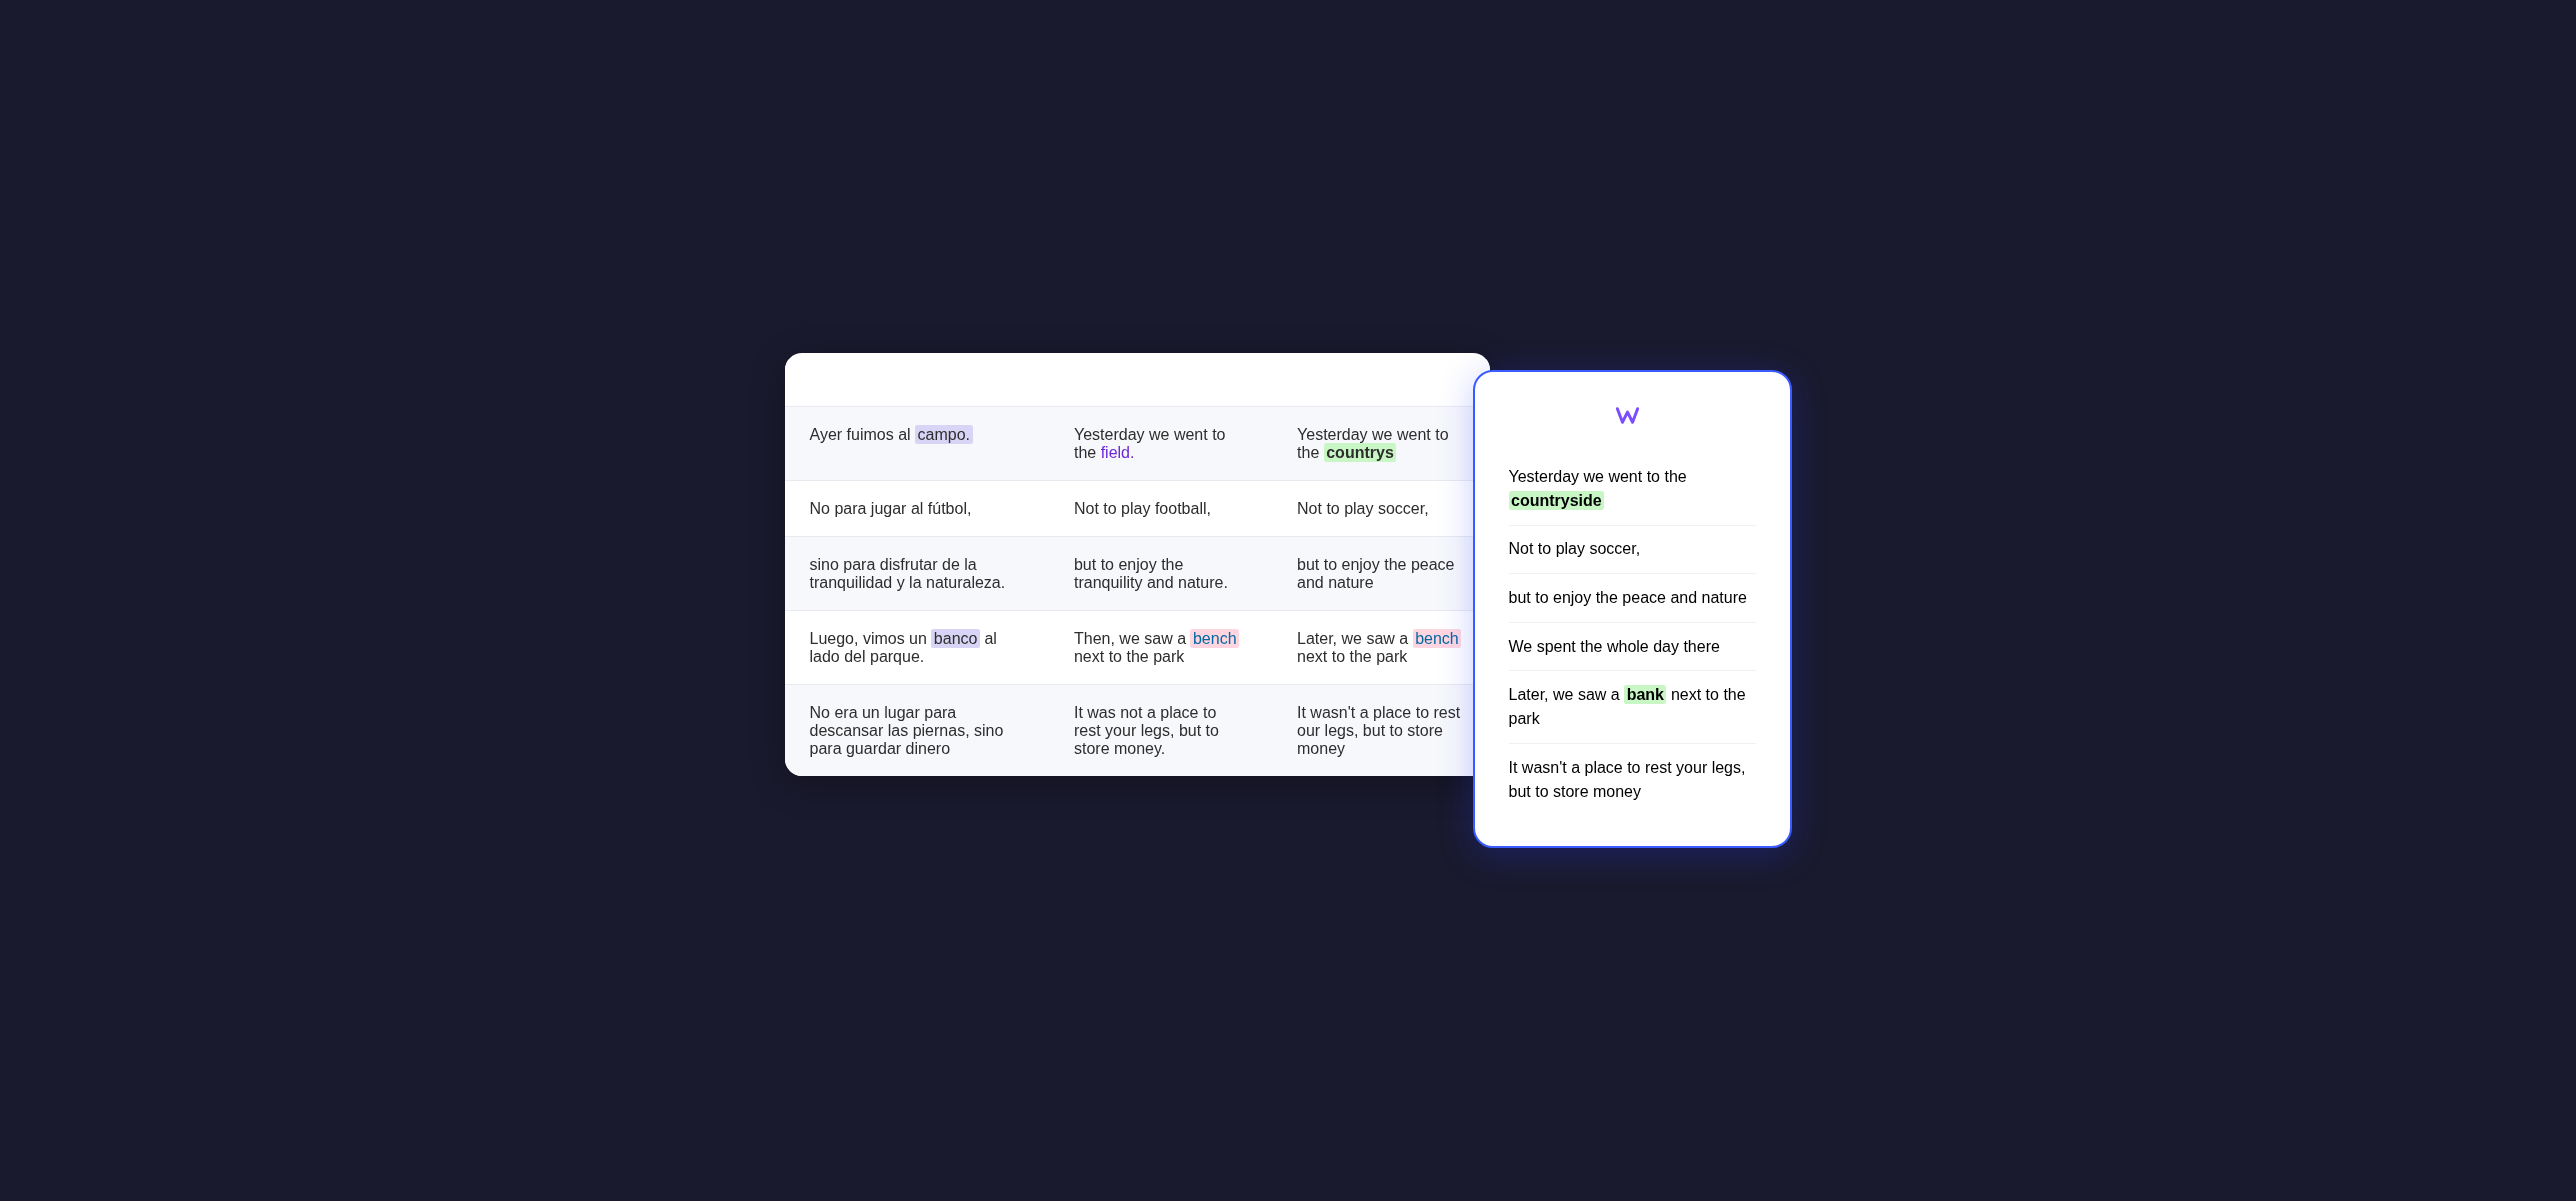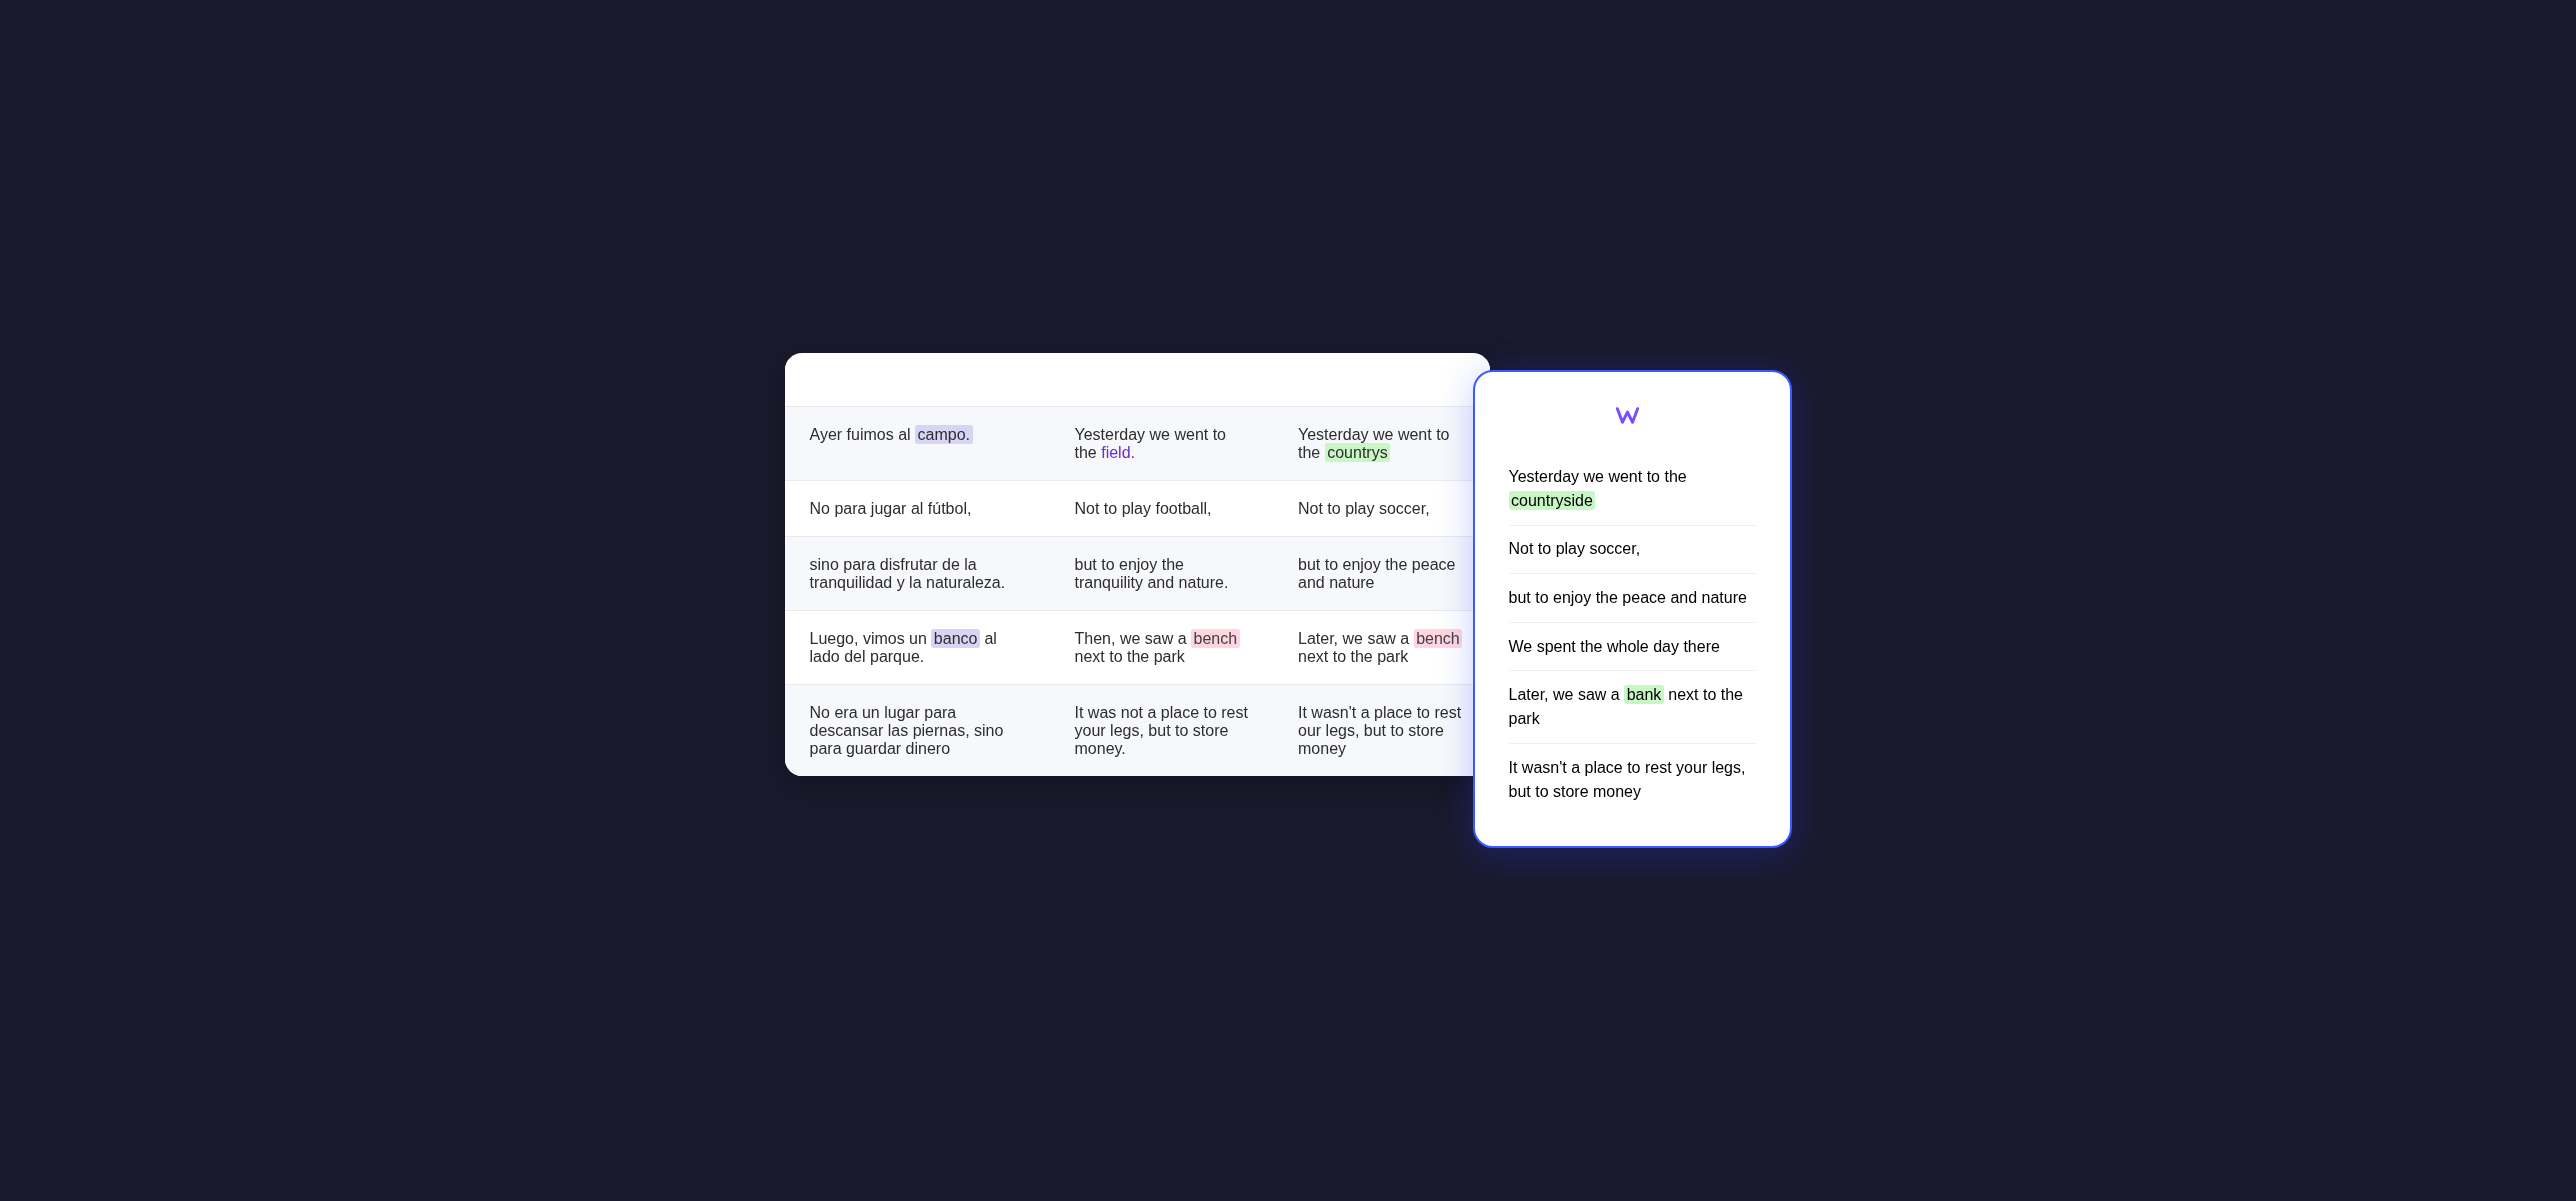--- a/index.html
+++ b/index.html
@@ -82,31 +82,32 @@
     .highlight-purple {
       background-color: #d8d4f5;
       border-radius: 2.5px;
       padding: 0.8px 2.5px;
     }
 
     .highlight-pink {
       background-color: #ffd6e0;
       border-radius: 2.5px;
       padding: 0.8px 2.5px;
-      color: #404040;
+      color: #0369a1;
     }
 
     .highlight-red-text {
       color: #6d28d9;
     }
 
     .highlight-green {
       background-color: #c8f7c5;
       border-radius: 2.5px;
       padding: 0.8px 2.5px;
+      font-weight: bold;
     }
 
     
     .subeasy-card {
       background: white;
       border-radius: 20px;
       padding: 30px 34px;
       width: 319px;
       min-width: 319px;
       box-shadow: 0 6.7px 34px rgba(30, 60, 255, 0.25);

